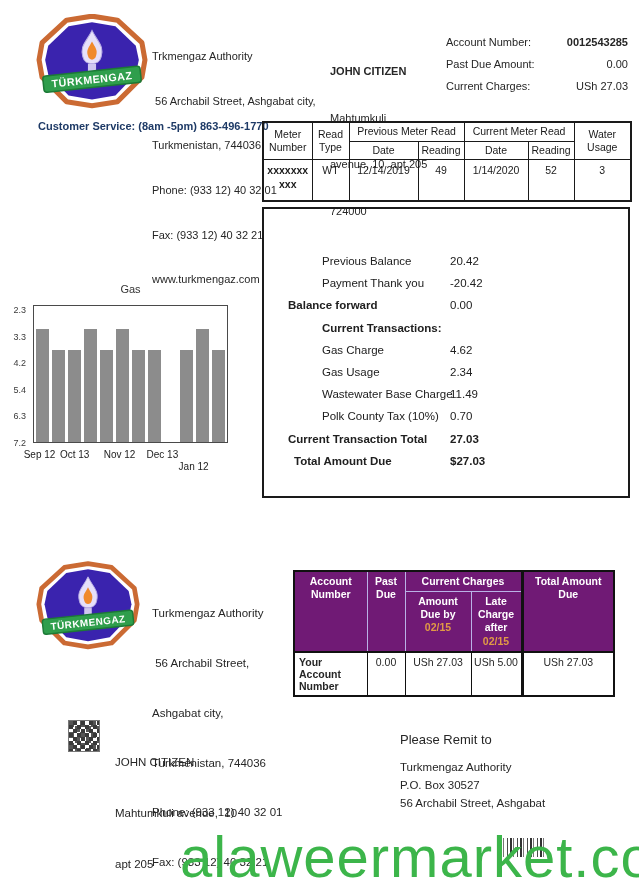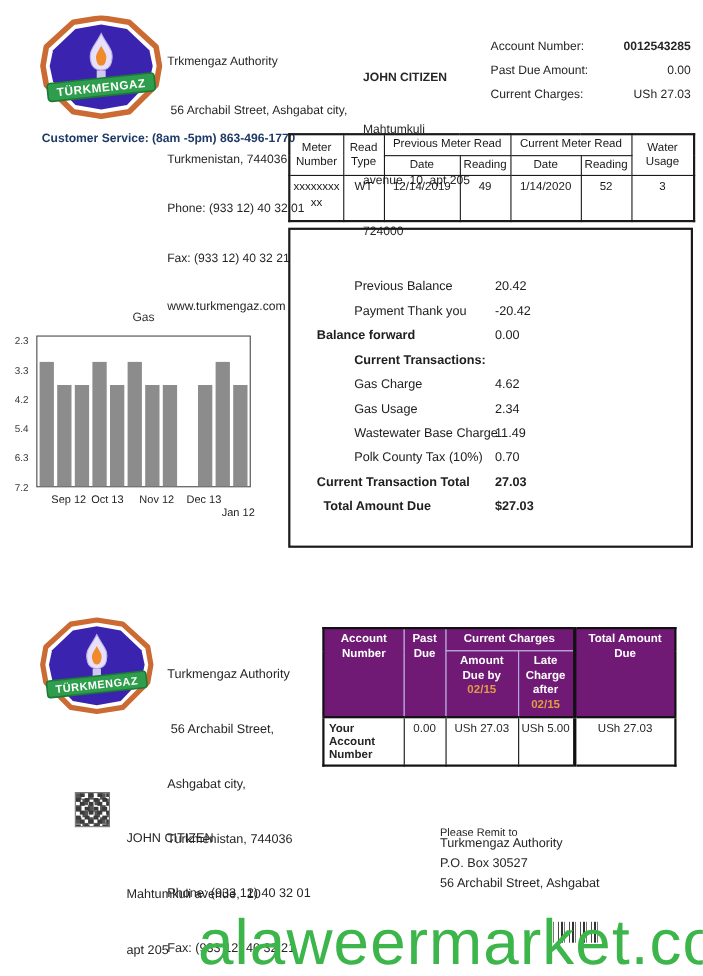--- a/index.html
+++ b/index.html
@@ -18,40 +18,40 @@
   .acct-summary{left:446px;top:36px;width:182px;font-size:11px;}
   .acct-row{display:flex;justify-content:space-between;margin-bottom:9px;line-height:13px;}
   .acct-val-bold{font-weight:bold;}
   .cust-service{left:38px;top:120px;font-size:11px;font-weight:bold;color:#1e3a66;}
 
   
   .meter-wrap{left:262px;top:121px;}
   table.meter{border-collapse:collapse;table-layout:fixed;width:368px;font-size:10.5px;color:#1a1a1a;border:2px solid #1a1a1a;}
   .meter th,.meter td{border:1px solid #1a1a1a;font-weight:normal;text-align:center;padding:2px 1px;line-height:1.3;}
   .meter td{height:34px;vertical-align:top;padding-top:4px;}
-  .meter td.mnum{word-break:break-all;}
+  .meter td.mnum{word-break:break-all;font-weight:bold;}
 
   
   .txn-box{left:262px;top:207px;width:368px;height:291px;border:2px solid #1a1a1a;box-sizing:border-box;
            padding-top:46px;font-size:11.5px;color:#202020;}
   .txn-row{position:relative;height:22.2px;}
   .txn-label{position:absolute;left:58px;white-space:nowrap;}
   .txn-row.lvl1 .txn-label{left:24px;}
   .txn-row.lvl2 .txn-label{left:30px;}
   .txn-val{position:absolute;right:92px;width:86px;text-align:left;}
   .b{font-weight:bold;}
 
   
   .chart-title{left:33px;top:283px;width:195px;text-align:center;font-size:11px;color:#333;}
   .chart-plot{left:33px;top:305px;width:195px;height:138px;border:1.5px solid #4a4a4a;box-sizing:border-box;
               display:flex;align-items:flex-end;justify-content:space-between;padding:0 2px;}
   .bar{width:13px;}
   .chart-y{left:2px;top:305px;width:26px;height:140px;font-size:9px;color:#3a3a3a;}
   .ytick{position:absolute;right:2px;transform:translateY(-50%);text-align:right;}
-  .chart-x{left:45px;top:449px;width:195px;height:14px;font-size:10px;color:#222;text-align:center;}
+  .chart-x{left:22px;top:449px;width:195px;height:14px;font-size:10px;color:#222;text-align:center;}
   .xtick{position:absolute;transform:translateX(-50%);white-space:nowrap;}
 
   
   .company-bottom{left:152px;top:572px;font-size:11.5px;line-height:16.6px;white-space:pre-wrap;}
 
   
   .remit-wrap{left:293px;top:570px;}
   table.remit{border-collapse:collapse;table-layout:fixed;width:320px;border:2px solid #111;}
   .remit th{background:#701a75;color:#ffffff;font-size:10.5px;font-weight:bold;border:1px solid #b9b2e6;
             vertical-align:top;padding:3px 2px;line-height:1.25;}
@@ -60,21 +60,21 @@
   .remit .acct-cell{text-align:left;font-weight:bold;padding-left:4px;}
   .remit .tot{border-left:3px solid #111;}
   .date-amber{color:#e09a45;display:block;}
 
   
   .qr{left:68px;top:720px;width:30px;height:30px;
       background-image:repeating-conic-gradient(#3a3a3a 0 25%, transparent 0 50%),
                        repeating-conic-gradient(transparent 0 25%, #555 0 50%);
       background-size:8px 8px,11px 11px;border:1px solid #777;}
   .mailing{left:115px;top:720px;font-size:11.5px;line-height:17px;white-space:pre-wrap;}
-  .remit-to-title{left:400px;top:752px;font-size:10px;}
+  .remit-to-title{left:400px;top:732px;font-size:13px;}
   .remit-to-block{left:400px;top:758px;font-size:11.5px;line-height:18px;}
   .barcode{left:497px;top:838px;width:50px;height:19px;
       background:repeating-linear-gradient(90deg,#4a4a4a 0 1px,#fff 1px 3px,#333 3px 5px,#fff 5px 6px,#777 6px 7px,#fff 7px 10px);}
 
   
   .watermark{left:180px;right:2px;bottom:1px;text-align:center;font-size:58px;font-weight:normal;
              color:#3cb54a;letter-spacing:1px;line-height:1;}
 </style>
 </head>
 <body>

